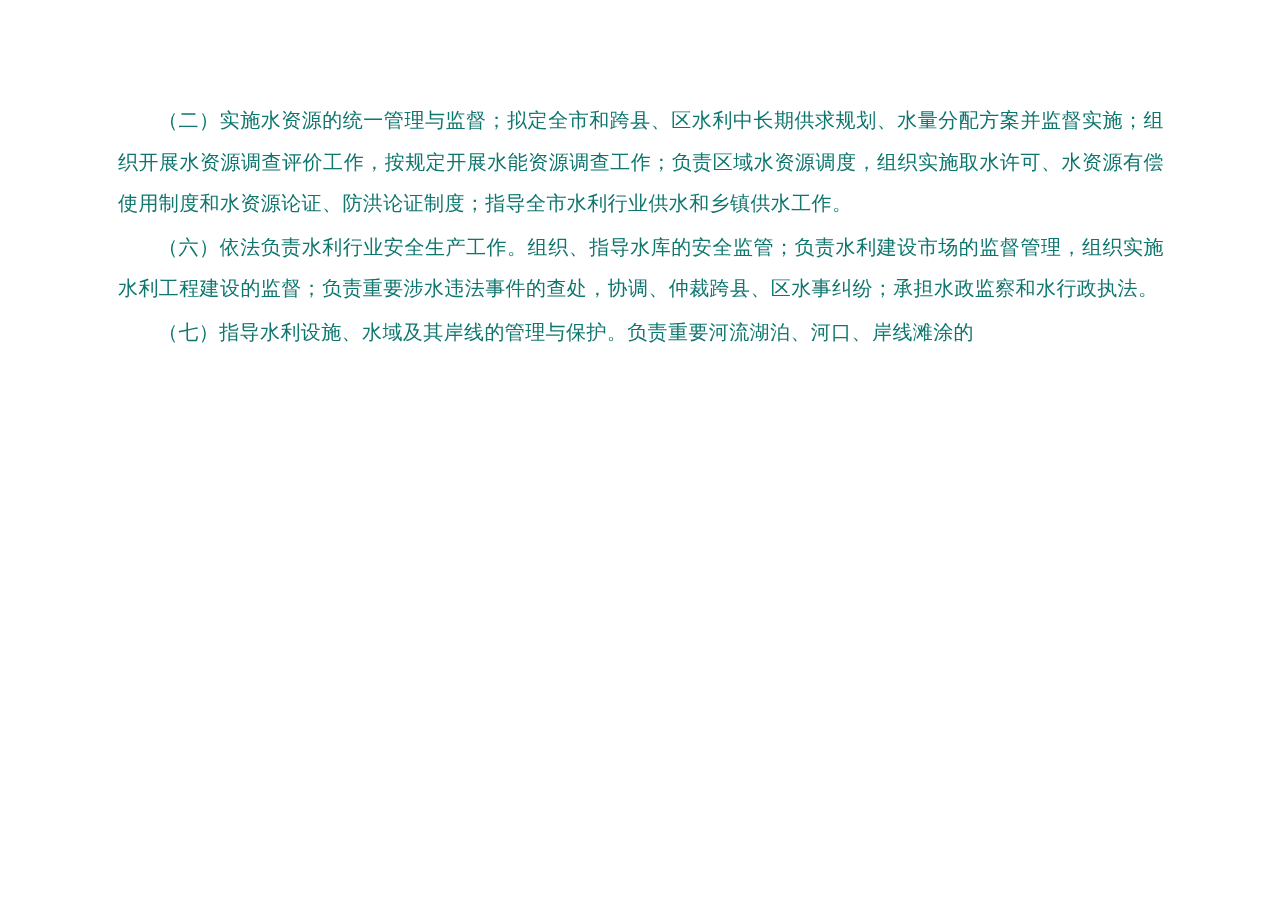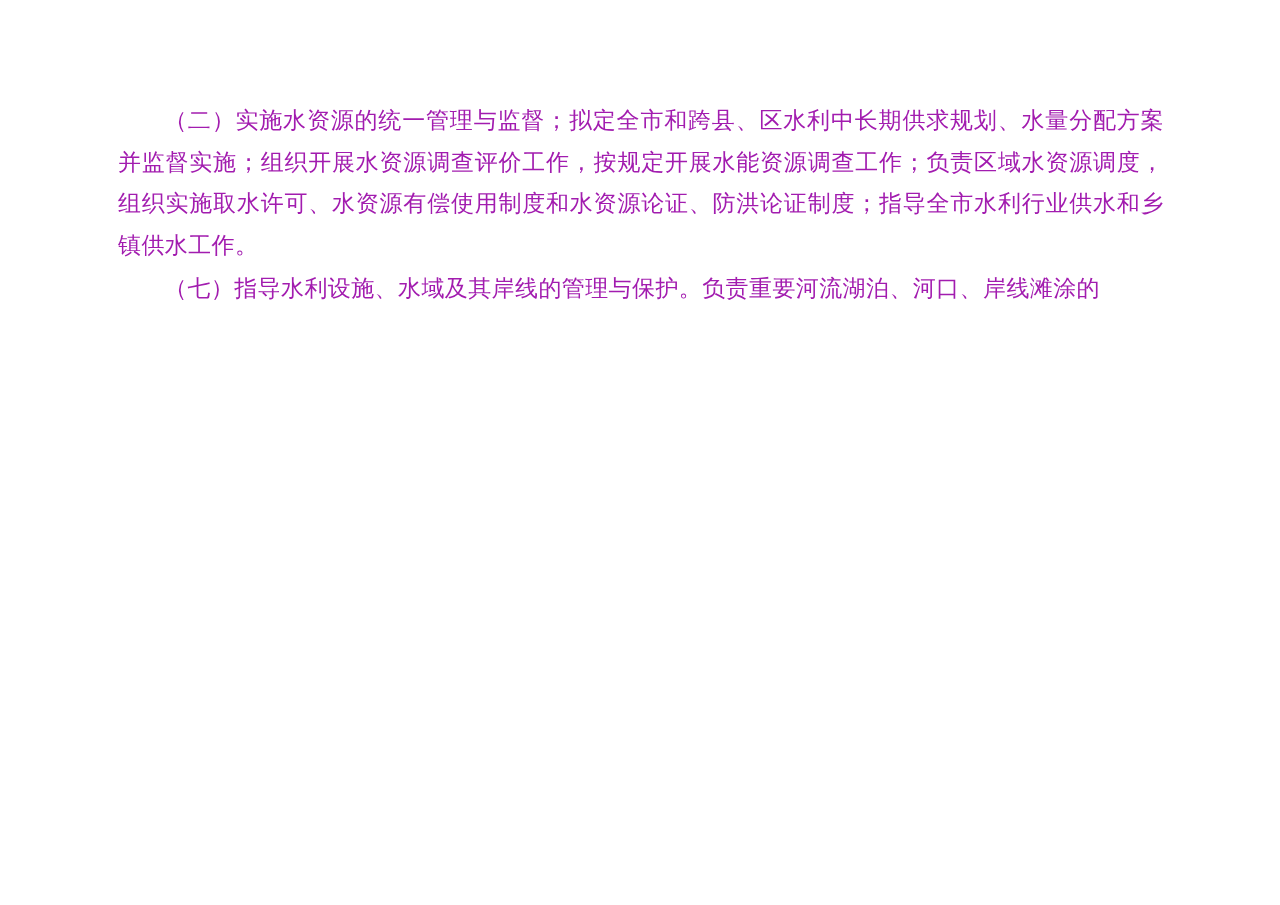--- a/index.html
+++ b/index.html
@@ -23,34 +23,35 @@
   }
   .doc-body {
     position: absolute;
     left: 118px;
     top: 100px;
     width: 1046px;
   }
   .para {
     margin: 0 0 2px 0;
     text-indent: 2em;
-    font-size: 23px;
+    font-size: 20px;
     line-height: 41.5px;
     letter-spacing: 0.4px;
     text-align: justify;
     text-justify: inter-ideograph;
-    color: #a21caf;
+    color: #0f766e;
     font-family: "DejaVu Serif", "Liberation Serif", serif;
     font-weight: 400;
   }
   .para:last-child {
     margin-bottom: 12px;
   }
 </style>
 </head>
 <body>
 
 <div class="page">
   <div class="doc-body">
     <p class="para">（二）实施水资源的统一管理与监督；拟定全市和跨县、区水利中长期供求规划、水量分配方案并监督实施；组织开展水资源调查评价工作，按规定开展水能资源调查工作；负责区域水资源调度，组织实施取水许可、水资源有偿使用制度和水资源论证、防洪论证制度；指导全市水利行业供水和乡镇供水工作。</p>
+    <p class="para">（六）依法负责水利行业安全生产工作。组织、指导水库的安全监管；负责水利建设市场的监督管理，组织实施水利工程建设的监督；负责重要涉水违法事件的查处，协调、仲裁跨县、区水事纠纷；承担水政监察和水行政执法。</p>
     <p class="para">（七）指导水利设施、水域及其岸线的管理与保护。负责重要河流湖泊、河口、岸线滩涂的</p>
   </div>
 </div>
 
 </body></html>

